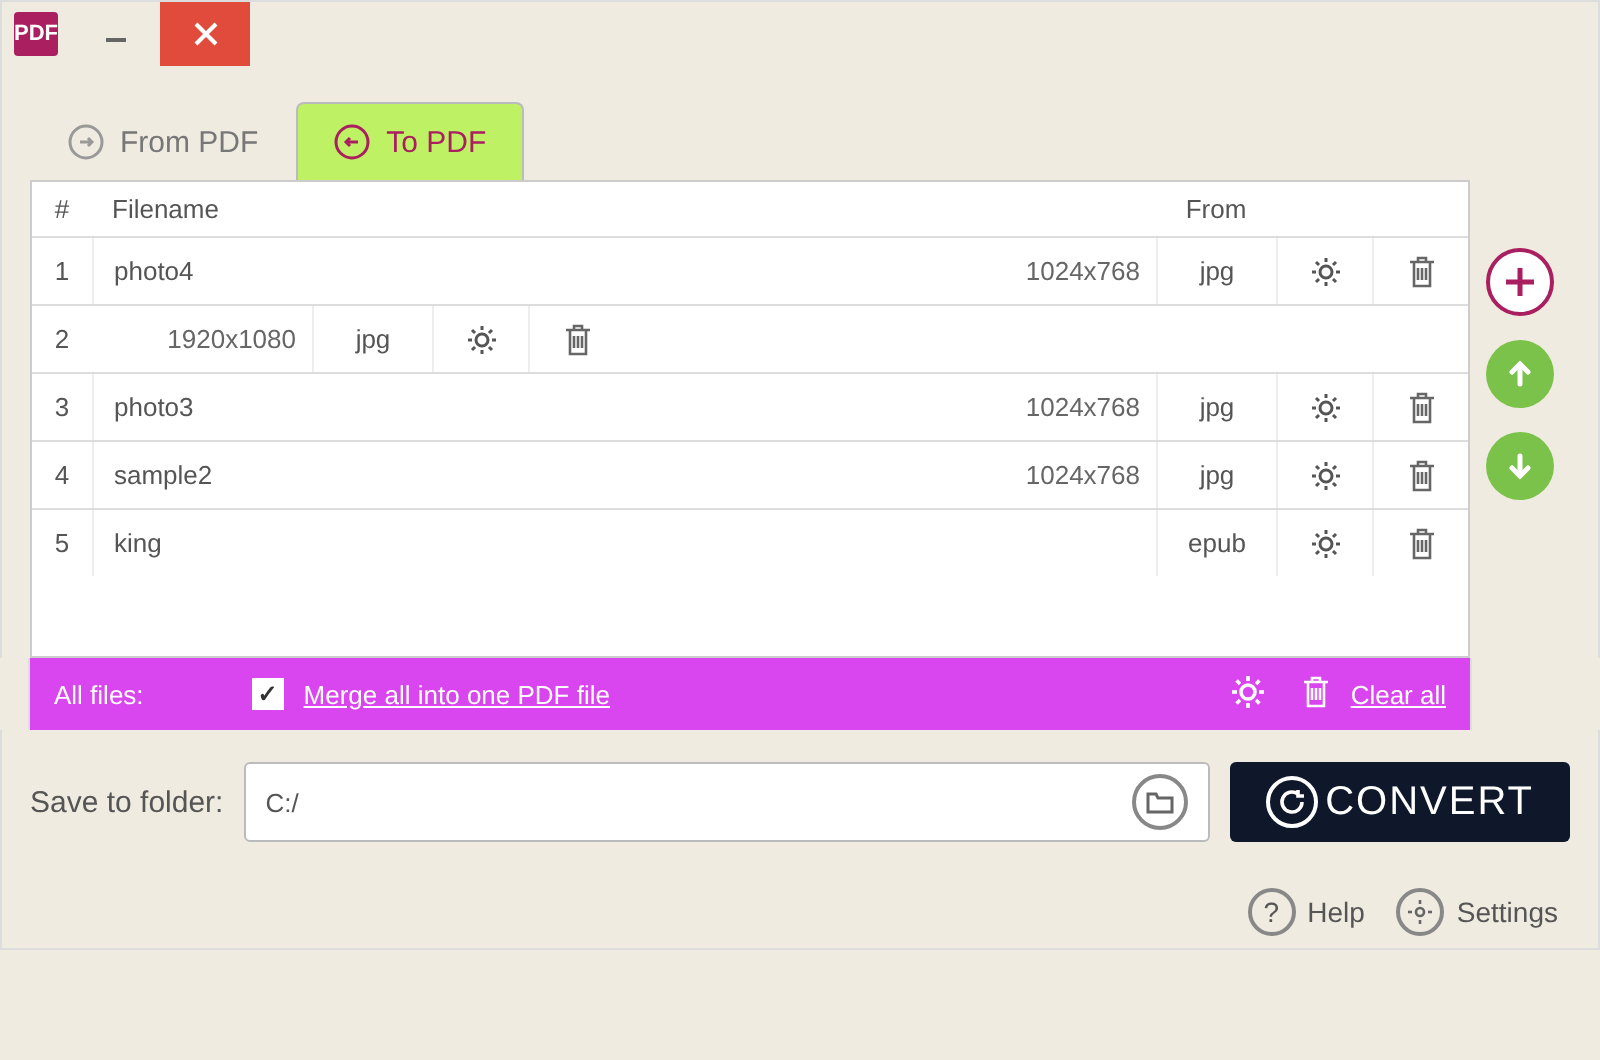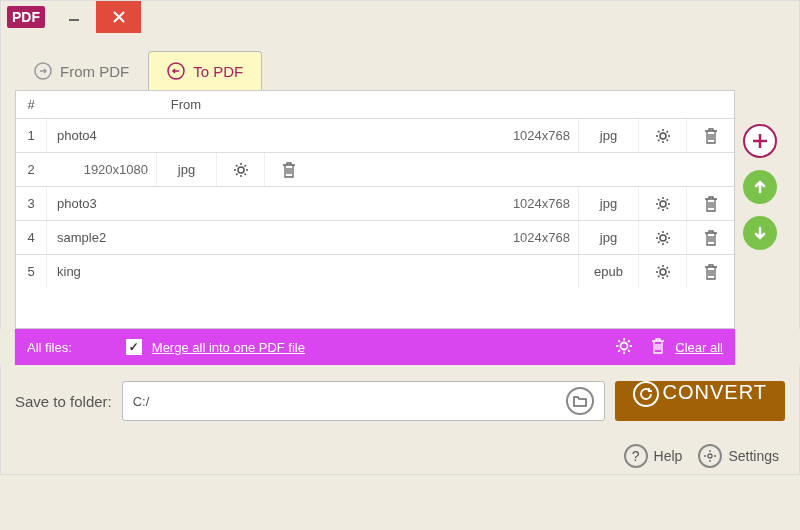--- a/index.html
+++ b/index.html
@@ -1,24 +1,24 @@
 <!DOCTYPE html>
 <html><head>
 <meta charset="utf-8">
 <style>
   * { box-sizing: border-box; margin: 0; padding: 0; }
   body { font-family: "Segoe UI", Arial, sans-serif; font-size: 13px; background: #f0ebe0; width: 800px; height: 530px; overflow: hidden; color: #555; }
   .titlebar { height: 32px; background: #f0ebe0; display: flex; align-items: center; border-top: 1px solid #ddd; border-left: 1px solid #ddd; border-right: 1px solid #ddd; }
-  .titlebar .app-icon { width: 38px; height: 22px; margin: 0 6px; background: #a91f5f; display: flex; align-items: center; justify-content: center; color: #fff; font-size: 14px; font-weight: bold; border-radius:2px;}
+  .titlebar .app-icon { width: 22px; height: 22px; margin: 0 6px; background: #a91f5f; display: flex; align-items: center; justify-content: center; color: #fff; font-size: 11px; font-weight: bold; border-radius:2px;}
   .titlebar .title { flex: 1; text-align: center; color: #666; font-size: 14px; }
   .titlebar .win-btn { width: 45px; height: 32px; display: flex; align-items: center; justify-content: center; color: #666; }
   .titlebar .win-close { background: #e04b3b; color: #fff; font-size: 16px; }
   .topbar { display: flex; align-items: flex-end; padding: 4px 28px 0 14px; height: 58px; border-left:1px solid #ddd; border-right:1px solid #ddd;}
   .tab { display: flex; align-items: center; padding: 10px 18px; color: #777; cursor: pointer; border: 1px solid transparent; border-bottom: none; border-radius: 4px 4px 0 0; font-size: 15px;}
-  .tab.active { background: #fef9c3; border: 1px solid #bbb; border-bottom: none; color: #a91f5f; align-items: flex-end; }
+  .tab.active { background: #bef264; border: 1px solid #bbb; border-bottom: none; color: #a91f5f; align-items: flex-end; }
   .tab svg { margin-right: 8px; }
   .spacer { flex: 1; }
   .brand { display: flex; align-items: center; color: #a91f5f; font-size: 15px; margin-bottom: 8px; margin-right: 6px; cursor:pointer;}
   .brand svg { margin-right: 6px; }
   .content { display: flex; padding: 0 14px; border-left:1px solid #ddd; border-right:1px solid #ddd;}
   .table-wrap { flex: 1; background: #fff; border: 1px solid #ccc; }
   .thead { display: flex; align-items: center; padding: 6px 0; color: #555; }
   .col-num { width: 30px; text-align: center; }
   .col-name { flex: 1; padding-left: 10px; }
   .col-res { width: 110px; text-align: right; padding-right: 8px; color: #666;}
@@ -39,21 +39,21 @@
   .graybar .chk { width: 16px; height: 16px; background: #fff; margin: 0 10px 0 54px; display:flex; align-items:center; justify-content:center; color:#333; font-weight:bold; font-size:12px;}
   .graybar .merge { text-decoration: underline; cursor: pointer; }
   .graybar .sp { flex:1; }
   .graybar .gearw { margin-right: 18px; cursor:pointer;}
   .graybar .clearall { text-decoration: underline; cursor:pointer;}
   .saveRow { display: flex; align-items: center; padding: 16px 14px 10px 14px; gap: 10px; border-left:1px solid #ddd; border-right:1px solid #ddd;}
   .saveRow .lbl { color: #555; font-size:15px;}
   .saveRow .pathbox { flex: 1; background: #fff; border: 1px solid #bbb; height: 40px; display: flex; align-items: center; padding: 0 10px; border-radius: 3px; }
   .saveRow .pathbox .path { flex: 1; }
   .saveRow .folder { width:28px;height:28px;border:2px solid #888;border-radius:50%;display:flex;align-items:center;justify-content:center;cursor:pointer;}
-  .convert { background: #a16207; color: #fff; height: 40px; display: flex; align-items: flex-start; padding: 0 18px; border-radius: 3px; font-size: 20px; letter-spacing: 1px; cursor:pointer; gap:4px;}
+  .convert { background: #0f172a; color: #fff; height: 40px; display: flex; align-items: center; padding: 0 18px; border-radius: 3px; font-size: 20px; letter-spacing: 1px; cursor:pointer; gap:4px;}
   .convert .refresh{width:26px;height:26px;border:2px solid #fff;border-radius:50%;display:flex;align-items:center;justify-content:center;}
   .footer { display: flex; justify-content: flex-end; align-items: center; padding: 6px 20px 0 0; gap: 16px; border-left:1px solid #ddd; border-right:1px solid #ddd; border-bottom:1px solid #ddd; height:44px;}
   .footer .fbtn { display: flex; align-items: center; color: #555; cursor:pointer; font-size:14px;}
   .footer .circle { width:24px;height:24px;border:2px solid #888;border-radius:50%;display:flex;align-items:center;justify-content:center;margin-right:6px;}
   .side-pad { width:50px; }
 </style>
 </head>
 <body>
 
 <div class="titlebar">
@@ -86,20 +86,21 @@
       </svg>
     <span>To PDF</span>
   </div>
   <div class="spacer"></div>
 </div>
 
 <div class="content">
   <div class="table-wrap">
     <div class="thead">
       <div class="col-num">#</div>
+      <div class="col-name">Filename</div>
       <div class="col-res"></div>
       <div class="col-from">From</div>
       <div class="col-gear"></div>
       <div class="col-del"></div>
     </div>
 
     <div class="trow">
       <div class="col-num">1</div>
       <div class="col-name">photo4</div>
       <div class="col-res">1024x768</div>

